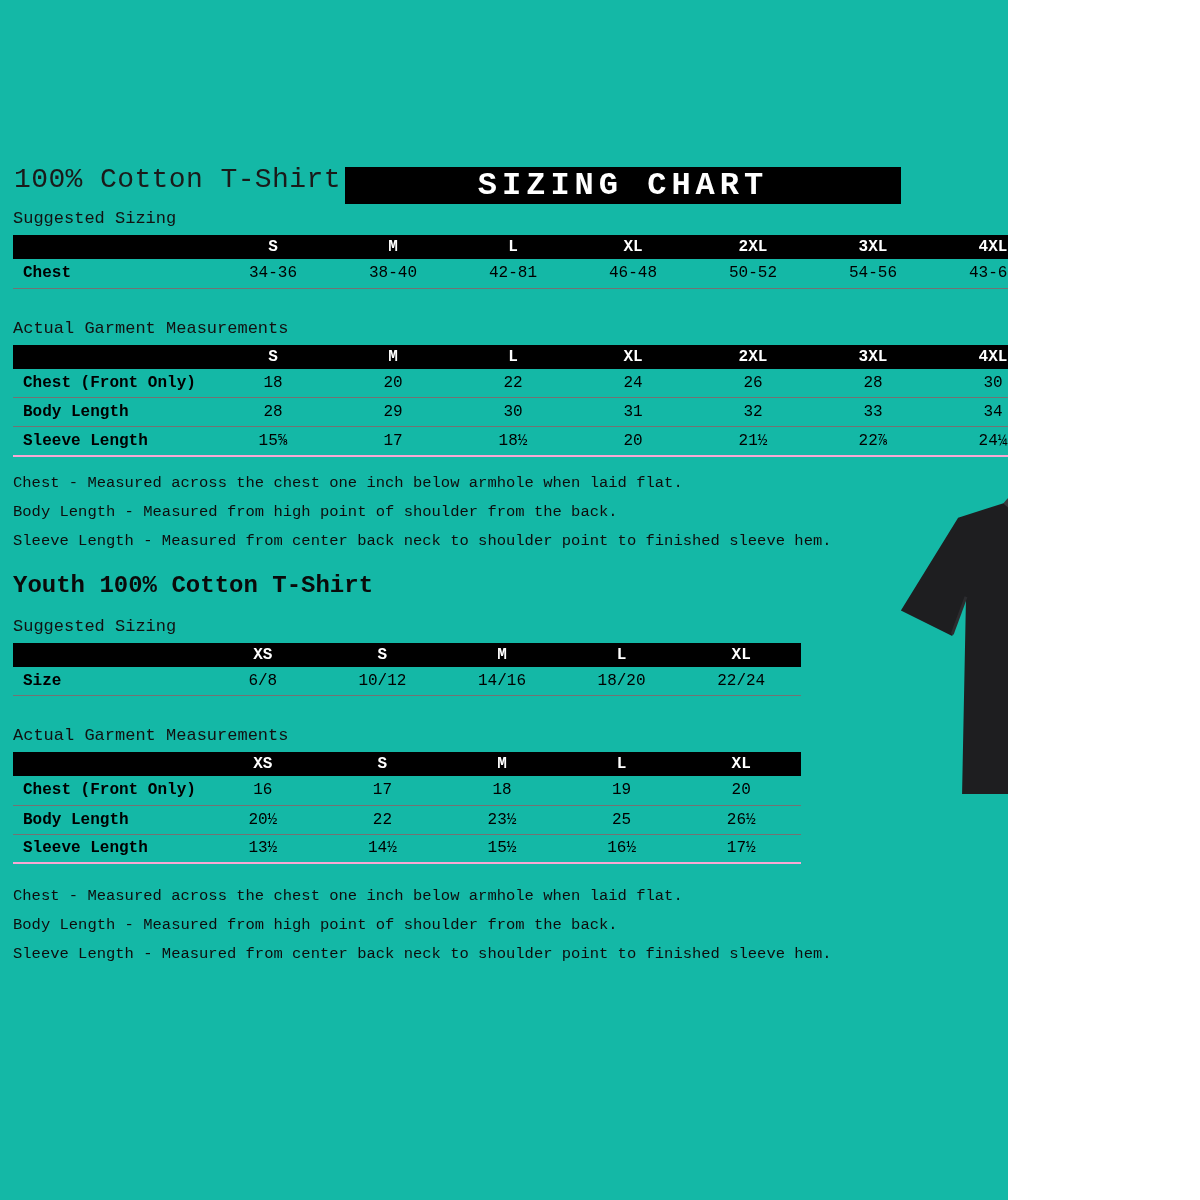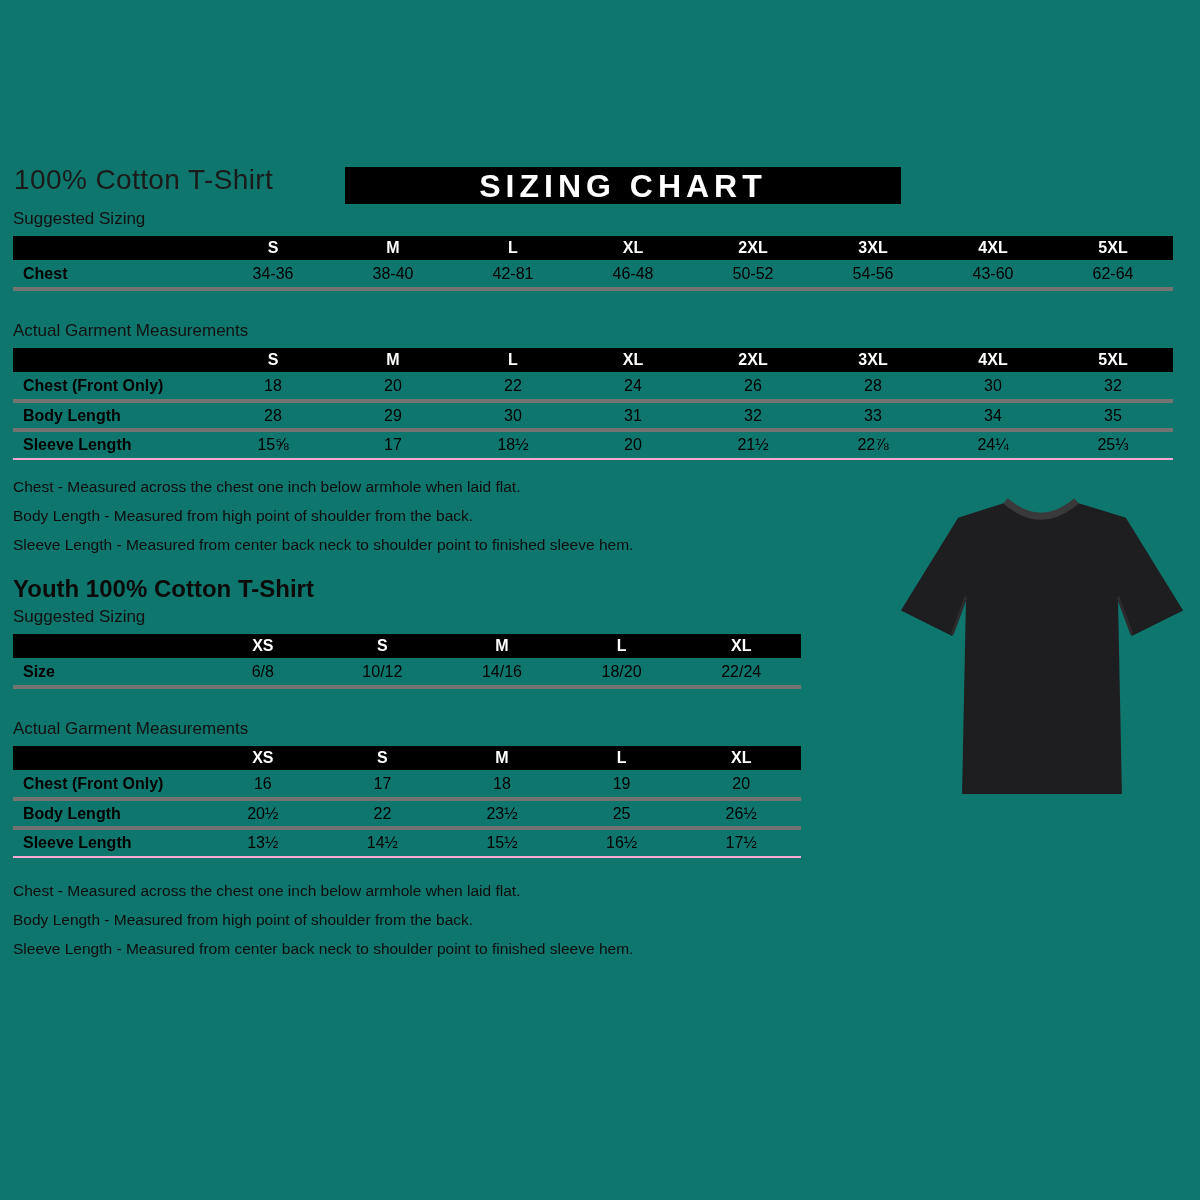--- a/index.html
+++ b/index.html
@@ -1,21 +1,21 @@
 <!DOCTYPE html>
 <html><head>
 <meta charset="utf-8">
 <style>
   * { margin:0; padding:0; box-sizing:border-box; }
   html,body { background:#ffffff; }
   .page {
     position:relative;
-    width:1200px; height:1200px;
-    background:#0f766e;
-    font-family:Liberation Sans, sans-serif;
+    width:1008px; height:1200px;
+    background:#14b8a6;
+    font-family:Liberation Mono, monospace;
     color:#111;
     overflow:hidden;
   }
   .title {
     position:absolute; left:14px; top:164px;
     font-size:28px; font-weight:400; letter-spacing:.4px; color:#1a1a1a;
     white-space:nowrap;
   }
   .banner {
     position:absolute; left:345px; top:167px;
@@ -28,34 +28,34 @@
   .section-label { font-size:17px; color:#111; margin-bottom:7px; }
   .gap-top { margin-top:30px; }
   table { border-collapse:collapse; table-layout:fixed; }
   .adult-table { width:1160px; }
   .youth-table { width:788px; }
   thead tr { height:24px; }
   thead th {
     background:#000; color:#fff;
     font-weight:700; font-size:16px; text-align:center;
   }
-  tbody tr { height:29px; border-bottom:4px solid #737373; }
+  tbody tr { height:29px; border-bottom:1px solid #737373; }
   table.dark-bottom tbody tr:last-child { border-bottom:2px solid #f9a8d4; }
   tbody th {
     text-align:left; padding-left:10px;
     font-weight:700; font-size:16px; color:#000;
   }
   tbody td { text-align:center; font-size:16px; font-weight:400; color:#000; }
   .adult-table thead th:first-child, .adult-table tbody th { width:200px; }
   .youth-table thead th:first-child, .youth-table tbody th { width:190px; }
   .notes { margin-top:12px; }
   .notes p { font-size:15.5px; line-height:29px; color:#0d0d0d; }
   .youth-title {
     font-size:24px; font-weight:700; color:#0a0a0a;
-    margin-top:16px; margin-bottom:4px;
+    margin-top:16px; margin-bottom:18px;
   }
   .tshirt {
     position:absolute; left:893px; top:474px;
     width:296px; height:340px;
   }
 </style>
 </head>
 <body>
 
 <div class="page">

